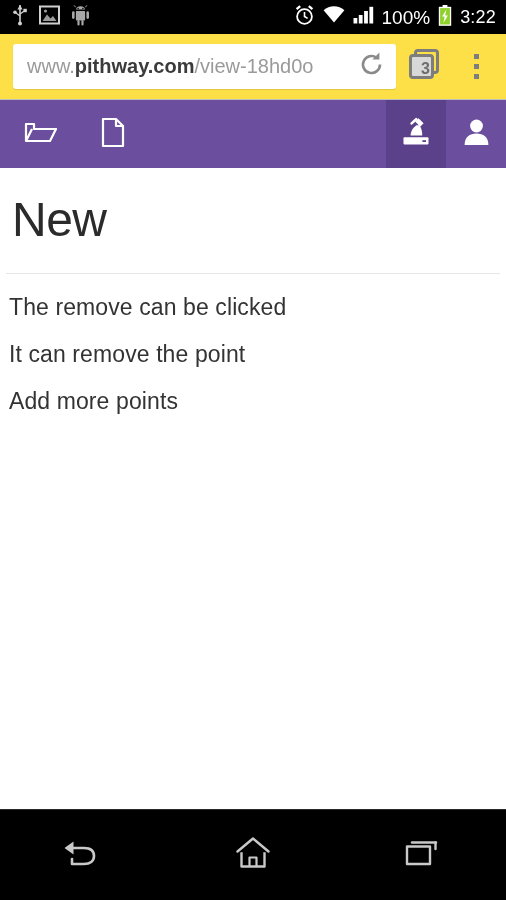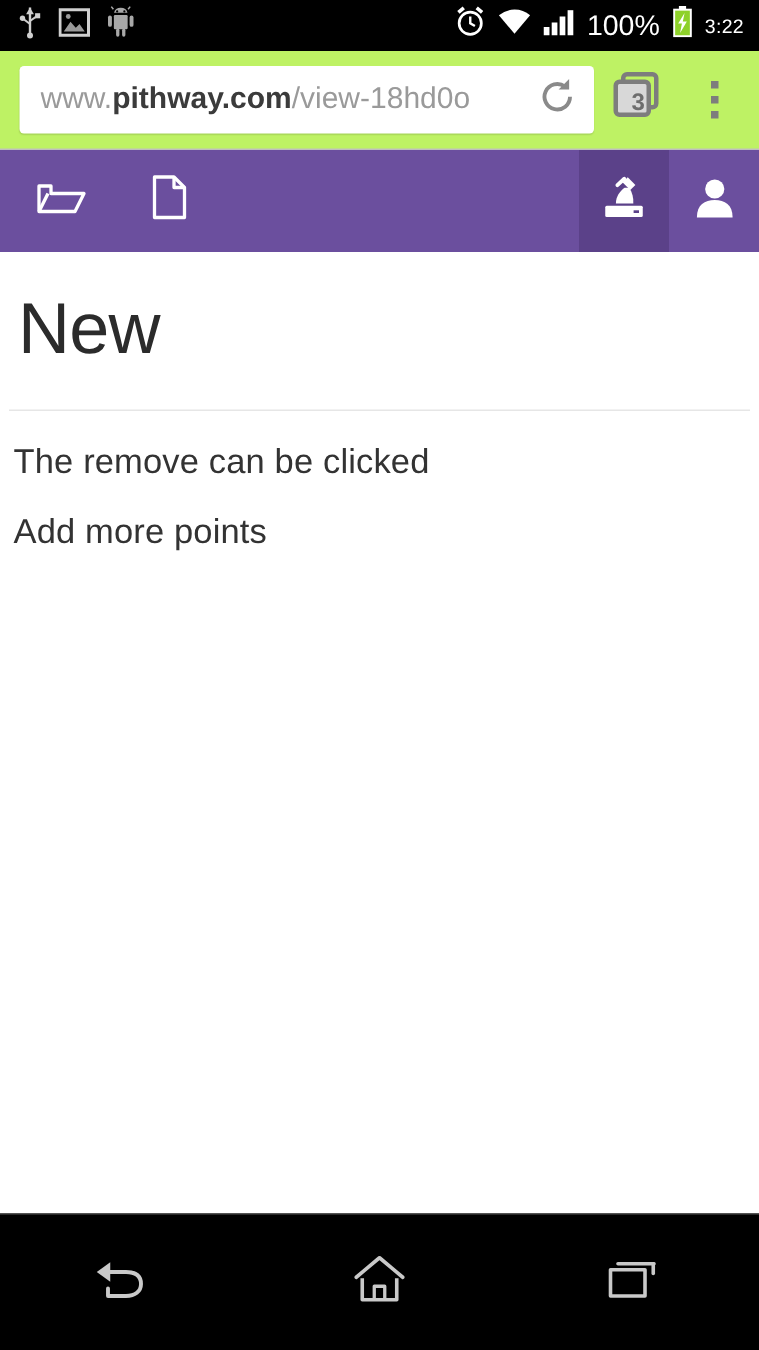--- a/index.html
+++ b/index.html
@@ -30,35 +30,35 @@
     align-items: center;
     gap: 11px;
   }
   .status-right {
     display: flex;
     align-items: center;
     gap: 8px;
   }
   .status-text {
     color: #ffffff;
-    font-size: 13px;
+    font-size: 18px;
     letter-spacing: 0.2px;
     line-height: 1;
   }
   .status-pct {
     color: #ffffff;
     font-size: 19px;
     line-height: 1;
   }
   .sb-icon { display: block; }
 
   
   .browser-bar {
     height: 66px;
-    background: #bef264;
+    background: #fde047;
     display: flex;
     align-items: center;
     box-sizing: border-box;
     padding: 0 6px 0 13px;
     border-bottom: 1px solid #bfbfbf;
   }
   .url-field {
     flex: 1;
     height: 45px;
     background: #ffffff;
@@ -360,20 +360,21 @@
   </div>
 </div>
 
 <div class="content">
   <div class="note-head">
     <h1 class="note-title">New</h1>
   </div>
   <div class="divider"></div>
   <div class="note-lines">
     <div class="note-line">The remove can be clicked</div>
+    <div class="note-line">It can remove the point</div>
     <div class="note-line">Add more points</div>
   </div>
 </div>
 
 <div class="nav-bar">
   <div class="nav-btn">
     <span>
       <svg width="44" height="34" viewBox="0 0 44 34">
         <path d="M10 12 L22 12 C30 12 32 16 32 20 C32 25 28 28 22 28 L10 28 L10 23" stroke="#c9c9c9" stroke-width="2.6" fill="none" stroke-linejoin="round" stroke-linecap="round"></path>
         <path d="M11.5 5.5 L11.5 18.5 L2.5 12 Z" fill="#c9c9c9"></path>

